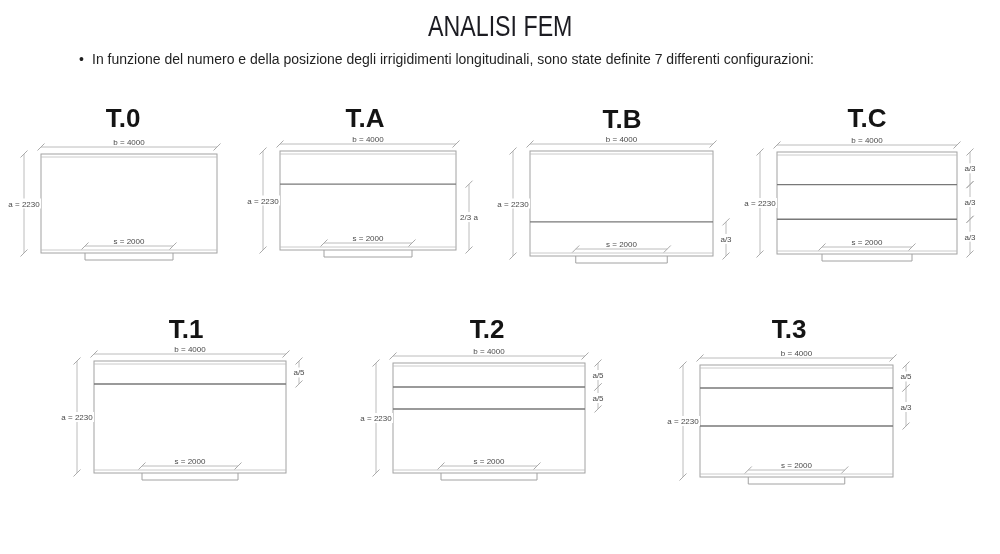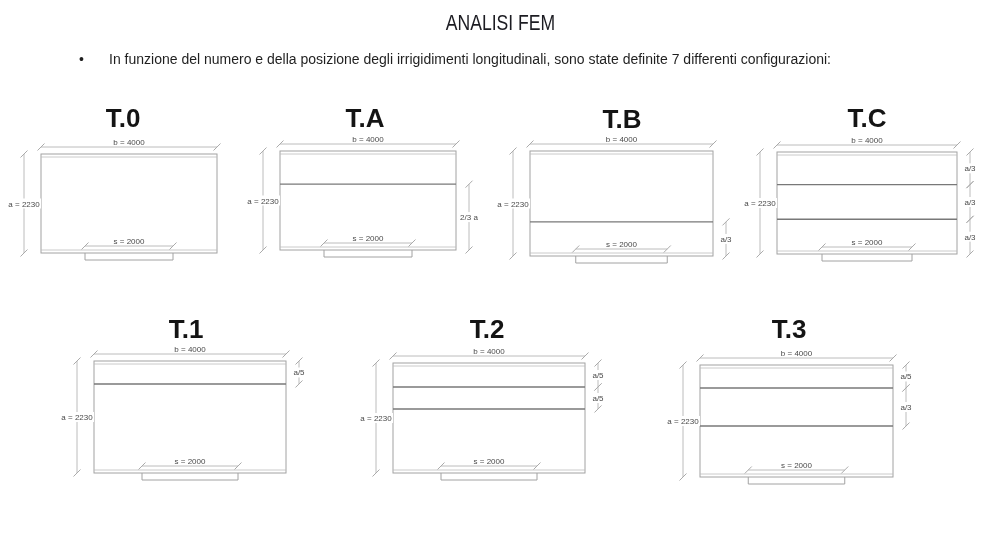--- a/index.html
+++ b/index.html
@@ -1,24 +1,24 @@
 <!DOCTYPE html>
 <html><head>
 <meta charset="utf-8">
 <style>
   html,body{margin:0;padding:0;}
   body{width:1000px;height:554px;background:#ffffff;position:relative;overflow:hidden;
        font-family:"Liberation Sans",sans-serif;}
   .slide-title{position:absolute;top:10px;left:0;width:1000px;text-align:center;
-       font-size:22px;font-weight:500;color:#1c1c22;letter-spacing:0;}
+       font-size:29px;font-weight:500;color:#1c1c22;letter-spacing:0;}
   .slide-title span{display:inline-block;transform:scaleX(0.80);transform-origin:center;}
   .bullet-row{position:absolute;top:51px;left:79px;width:860px;font-size:14px;color:#1f1f1f;
        line-height:17px;}
   .bullet-marker{position:absolute;left:0;top:0;}
-  .bullet-text{display:block;margin-left:30px;}
+  .bullet-text{display:block;margin-left:13px;}
   svg text{font-family:"Liberation Sans",sans-serif;}
   .dg-title{font-size:26px;font-weight:bold;fill:#141414;}
   .dim-label{font-size:8px;fill:#4a4a4a;}
 </style>
 </head>
 <body>
 
 <div class="slide-title"><span>ANALISI FEM</span></div>
 
 <div class="bullet-row">

